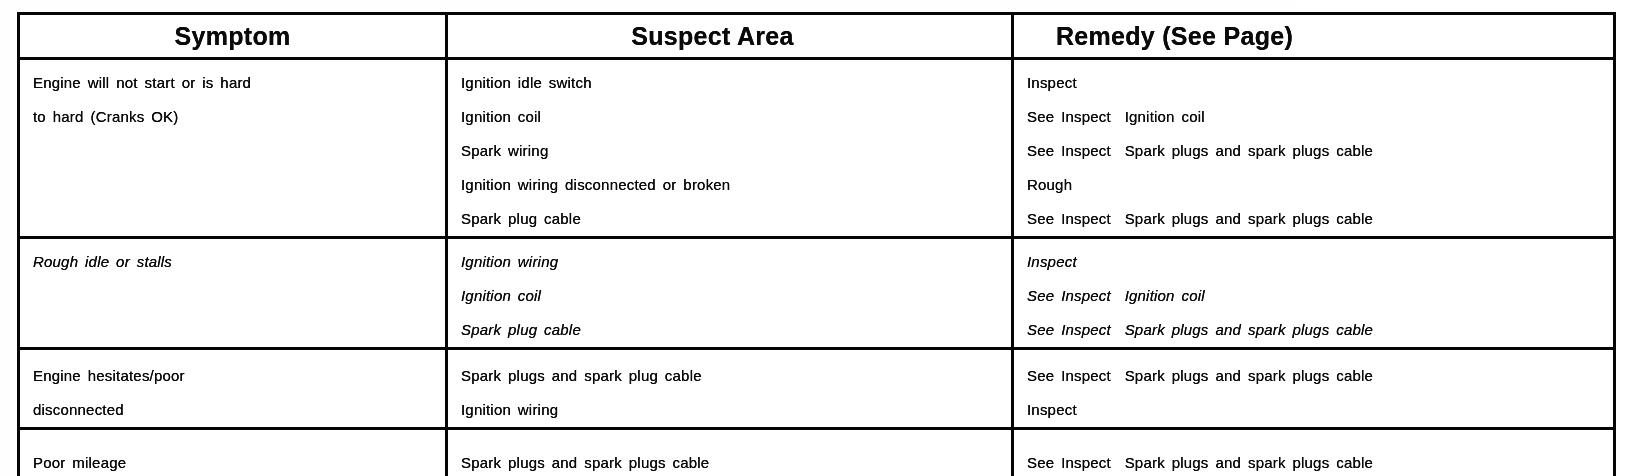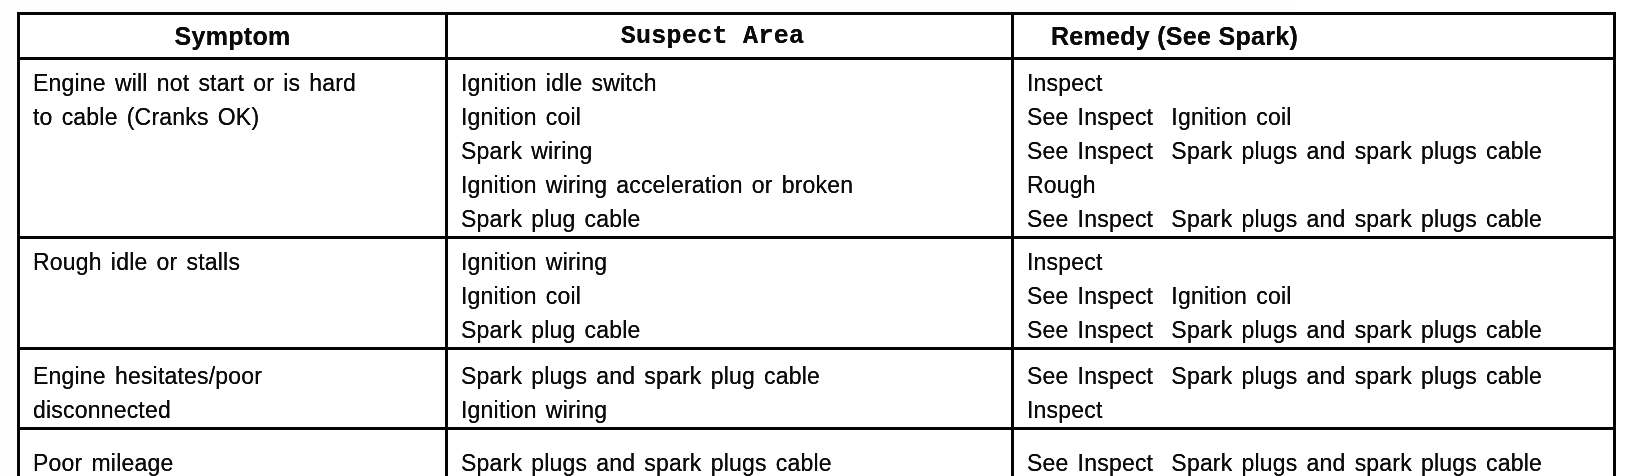--- a/index.html
+++ b/index.html
@@ -37,29 +37,29 @@
   .ts-table thead tr { height: 45px; }
   .ts-table th {
     font-size: 25px;
     font-weight: bold;
     text-align: center;
     vertical-align: middle;
     letter-spacing: 0.3px;
     padding: 0;
     text-shadow: 0 0 0.6px currentColor;
   }
-  .ts-table th.col-suspect { padding-right: 34px; font-family: Liberation Mono, monospace; }
+  .ts-table th.col-suspect { padding-right: 34px; }
   .ts-table th.col-remedy  { padding-right: 278px; }
   .ts-table td {
-    font-size: 23px;
+    font-size: 15px;
     padding: 6px 8px 0 13px;
     text-shadow: 0 0 0.5px currentColor;
   }
   tbody tr:nth-child(1) { height: 175px; }
-  tbody tr:nth-child(2) { height: 101px; }
+  tbody tr:nth-child(2) { height: 101px; font-style: italic; }
   tbody tr:nth-child(3) { height: 72px; }
   tbody tr:nth-child(4) { height: 63px; }
   tbody tr:nth-child(3) td { padding-top: 9px; }
   tbody tr:nth-child(4) td { padding-top: 16px; }
   .line {
     line-height: 34px;
     white-space: pre-wrap;
     word-spacing: 2.5px;
     letter-spacing: 0.2px;
   }
@@ -71,34 +71,34 @@
   <table class="ts-table">
     <colgroup>
       <col style="width:428px">
       <col style="width:566px">
       <col style="width:602px">
     </colgroup>
     <thead>
       <tr>
         <th class="col-symptom">Symptom</th>
         <th class="col-suspect">Suspect Area</th>
-        <th class="col-remedy">Remedy (See Spark)</th>
+        <th class="col-remedy">Remedy (See Page)</th>
       </tr>
     </thead>
     <tbody>
         <tr>
           <td>
             <div class="line">Engine will not start or is hard</div>
-            <div class="line">to cable (Cranks OK)</div>
+            <div class="line">to hard (Cranks OK)</div>
           </td>
           <td>
             <div class="line">Ignition idle switch</div>
             <div class="line">Ignition coil</div>
             <div class="line">Spark wiring</div>
-            <div class="line">Ignition wiring acceleration or broken</div>
+            <div class="line">Ignition wiring disconnected or broken</div>
             <div class="line">Spark plug cable</div>
           </td>
           <td>
             <div class="line">Inspect</div>
             <div class="line">See Inspect  Ignition coil</div>
             <div class="line">See Inspect  Spark plugs and spark plugs cable</div>
             <div class="line">Rough</div>
             <div class="line">See Inspect  Spark plugs and spark plugs cable</div>
           </td>
         </tr>

